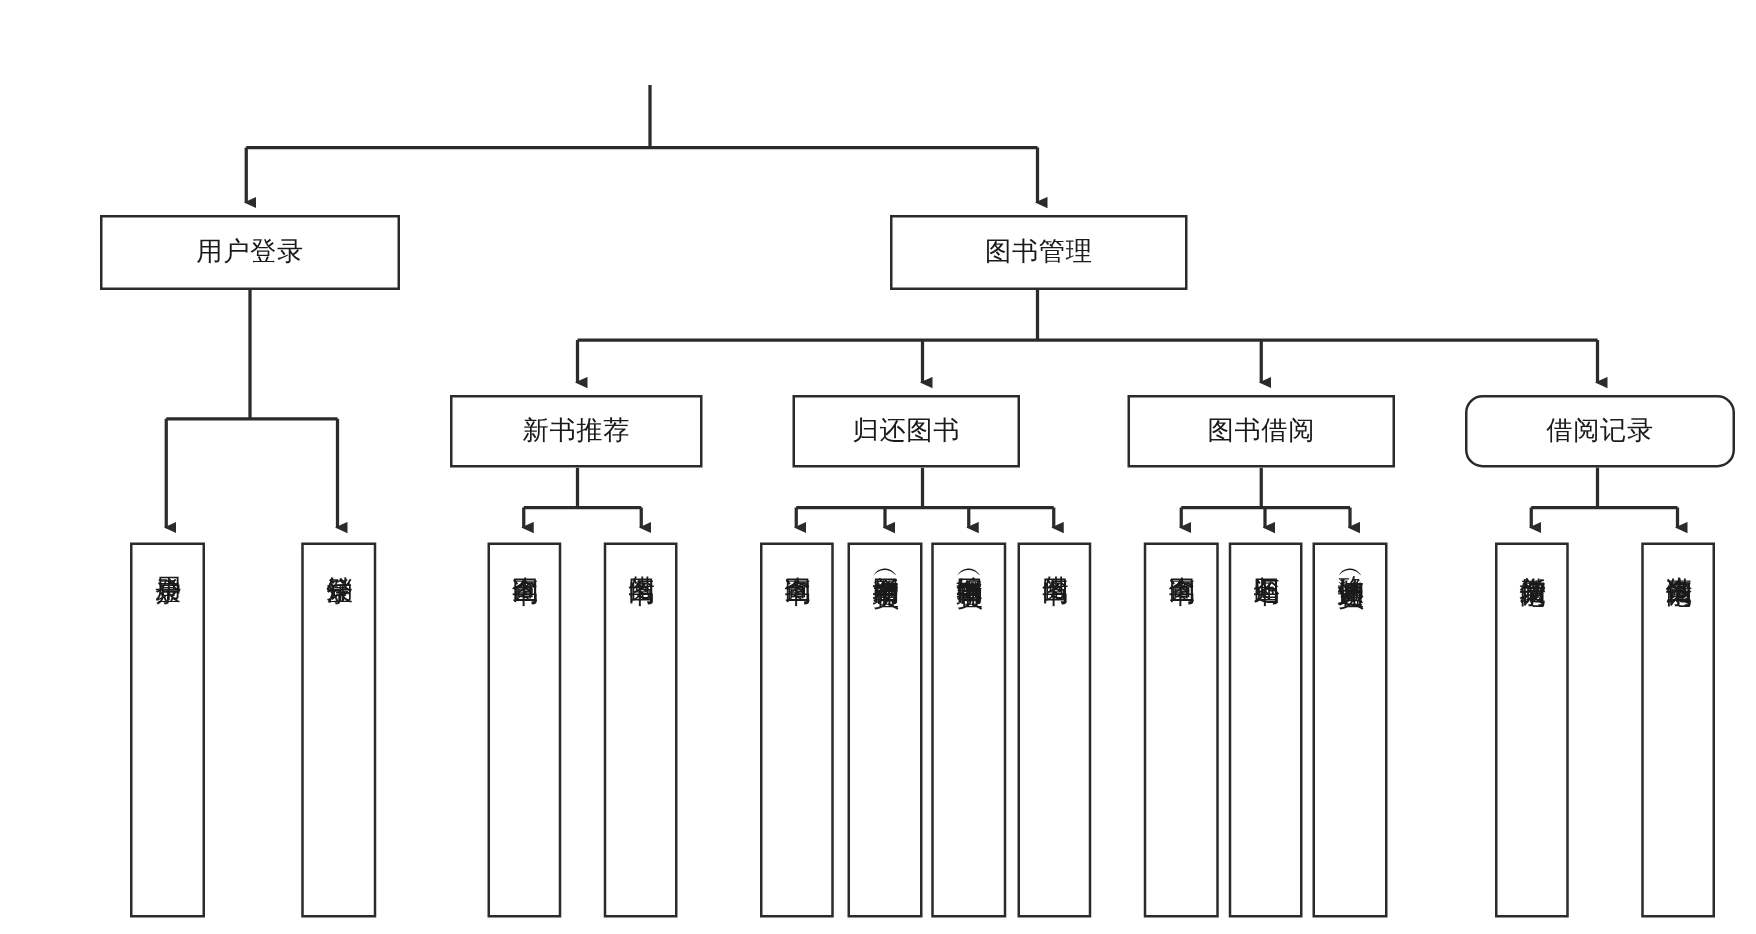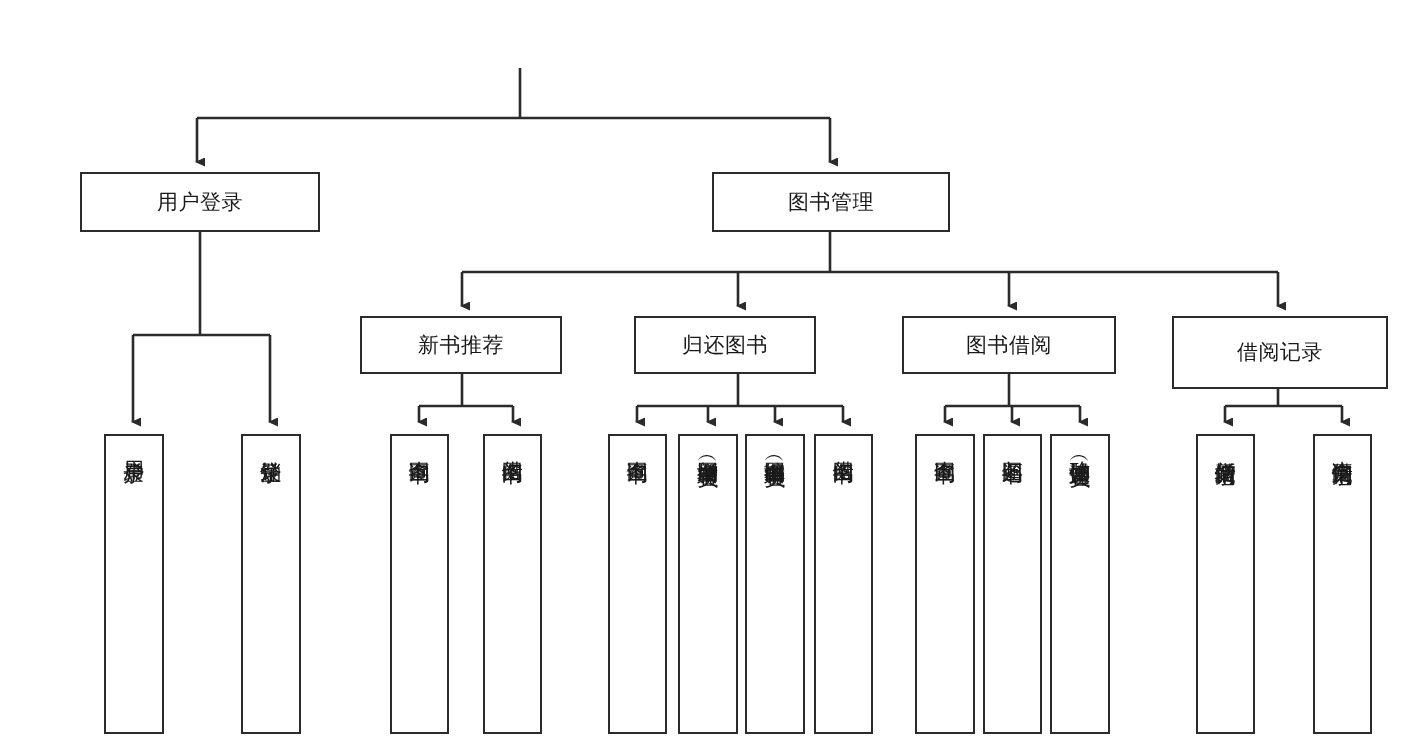--- a/index.html
+++ b/index.html
@@ -131,21 +131,21 @@
 
   <div class="node lvl3" style="left:360px; top:316px; width:202px; height:58px;">
     <span class="label">新书推荐</span>
   </div>
   <div class="node lvl3" style="left:634px; top:316px; width:182px; height:58px;">
     <span class="label">归还图书</span>
   </div>
   <div class="node lvl3" style="left:902px; top:316px; width:214px; height:58px;">
     <span class="label">图书借阅</span>
   </div>
-  <div class="node lvl3" style="left:1172px; top:316px; width:216px; height:73px;">
+  <div class="node lvl3" style="left:1172px; top:316px; width:216px; height:58px;border-radius:14px;">
     <span class="label">借阅记录</span>
   </div>
 
   <div class="node leaf" style="left:104px; top:434px; width:60px; height:300px;">
     <span class="label">用户登录</span>
   </div>
   <div class="node leaf" style="left:241px; top:434px; width:60px; height:300px;">
     <span class="label">注销登录</span>
   </div>
 

